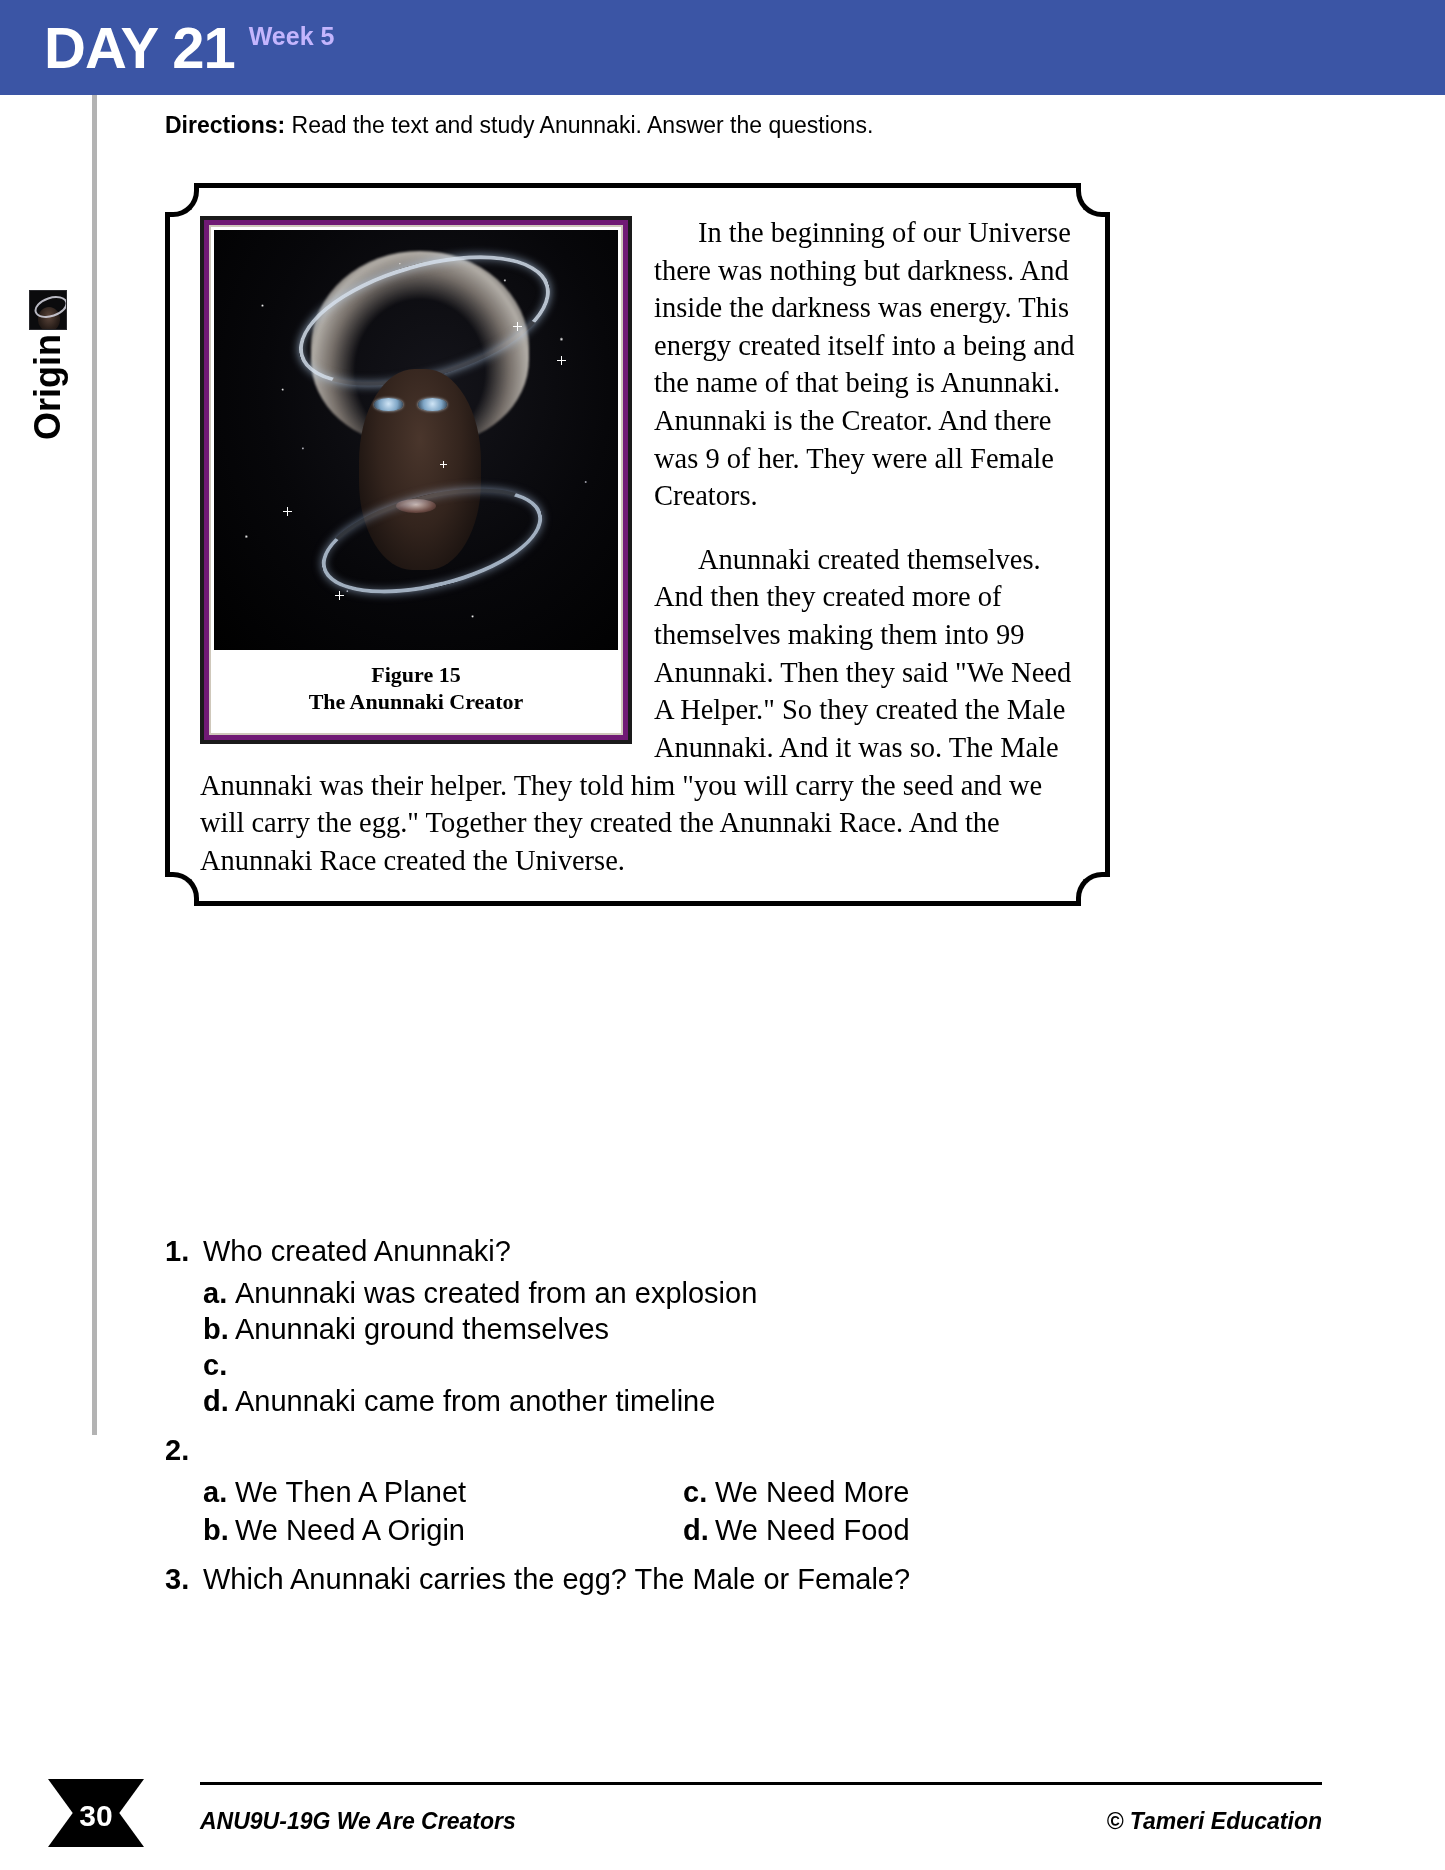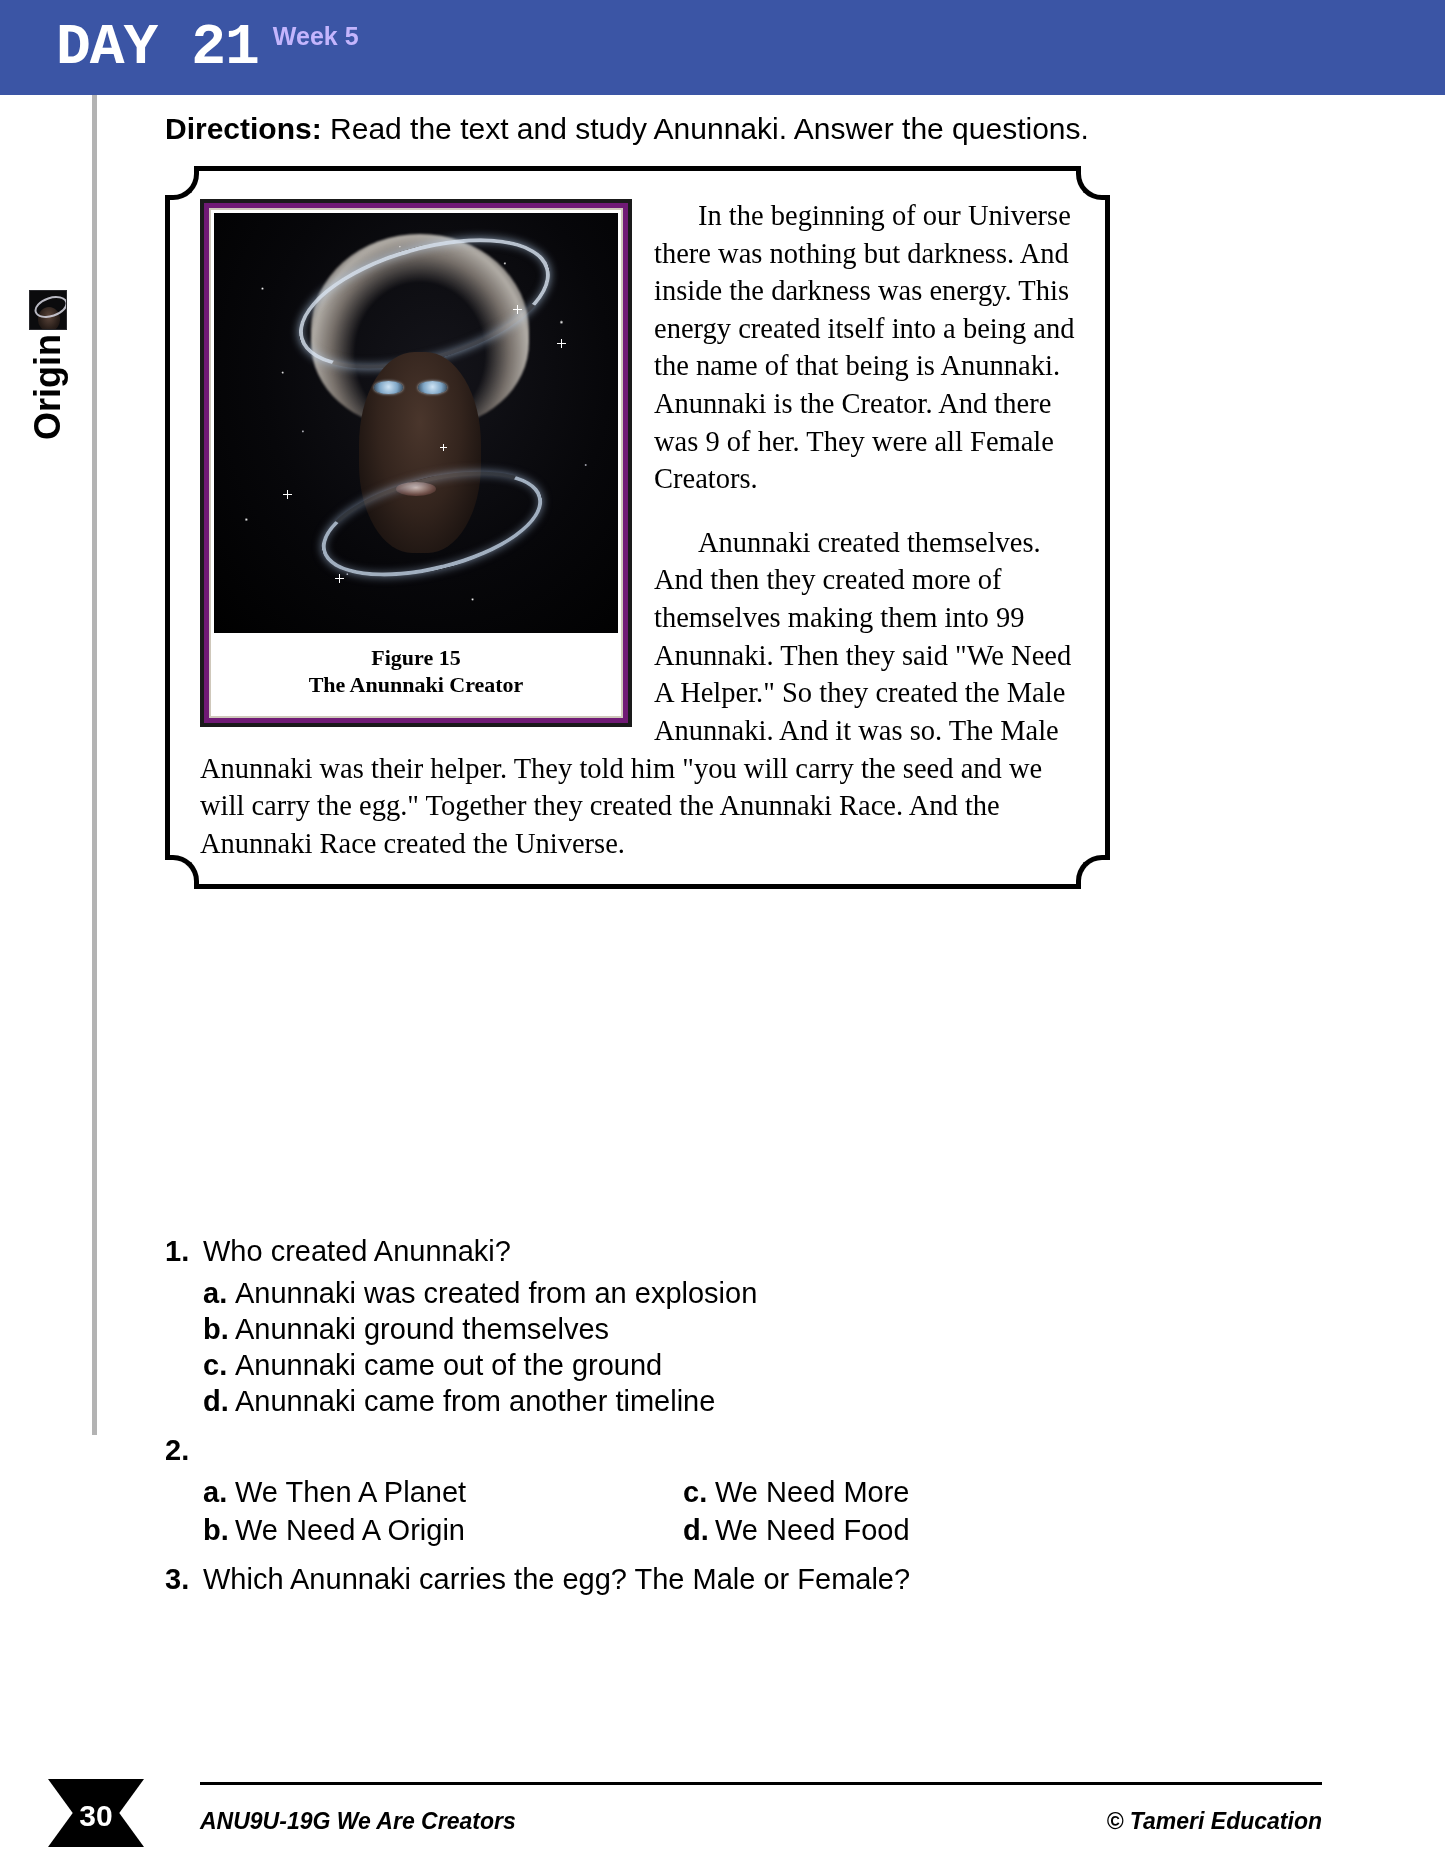--- a/index.html
+++ b/index.html
@@ -18,27 +18,27 @@
   
   .header {
     position: absolute;
     left: 0; top: 0;
     width: 1445px; height: 95px;
     background: #3b55a5;
     display: flex;
     align-items: center;
   }
   .header-title {
-    margin-left: 56px;
+    margin-left: 44px;
     color: #ffffff;
     font-size: 58px;
     font-weight: bold;
     letter-spacing: -1px;
     line-height: 1;
-    font-family: Liberation Mono, monospace;
+    font-family: Liberation Sans, sans-serif;
   }
   .header-sub {
     color: #c4b5fd;
     font-size: 25px;
     font-weight: bold;
     margin-left: 14px;
     align-self: flex-start;
     margin-top: 22px;
     font-family: "Liberation Sans", sans-serif;
   }
@@ -111,22 +111,22 @@
   }
   .nd-label { white-space: nowrap; }
   .nd-rule {
     border-bottom: 4px solid #000;
     height: 26px;
   }
   .nd-name-rule { width: 505px; margin-right: 40px; }
   .nd-date-rule { width: 215px; }
 
   .directions {
-    font-size: 30px;
-    margin-bottom: 20px;
+    font-size: 23px;
+    margin-bottom: 44px;
     white-space: nowrap;
   }
   .directions b { font-weight: bold; }
 
   
   .passage-box {
     position: relative;
     border: 5px solid #000;
     border-radius: 26px;
     padding: 26px 24px 22px 30px;
@@ -416,21 +416,20 @@
     <div class="choice">
       <span class="ch-letter">a.</span>
       <span class="ch-text">Anunnaki was created from an explosion</span>
     </div>
     <div class="choice">
       <span class="ch-letter">b.</span>
       <span class="ch-text">Anunnaki ground themselves</span>
     </div>
     <div class="choice">
       <span class="ch-letter">c.</span>
-      <span class="ch-text">Anunnaki came out of the ground</span>
     </div>
     <div class="choice">
       <span class="ch-letter">d.</span>
       <span class="ch-text">Anunnaki came from another timeline</span>
     </div>
   </div>
 
   <div class="q-row">
     <span class="q-num">2.</span>
   </div>

